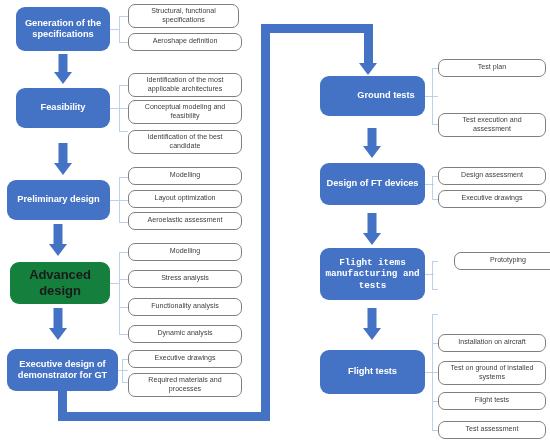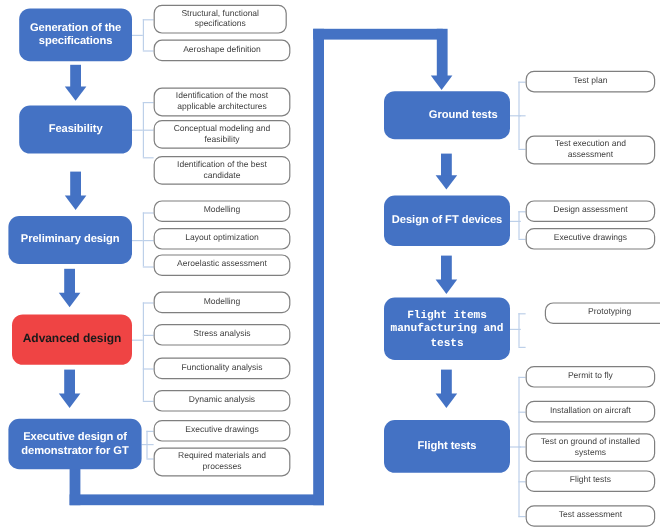--- a/index.html
+++ b/index.html
@@ -30,23 +30,23 @@
     line-height: 1.22;
     letter-spacing: -0.05px;
     display: flex;
     align-items: center;
     justify-content: center;
     text-align: center;
     padding: 2px 5px;
     z-index: 4;
   }
   .stage.accent {
-    background: #ef4444;
+    background: #15803d;
     color: #1a1a1a;
-    font-size: 10px;
+    font-size: 13px;
   }
   .stage span { display: block; }
 
   
   .leaf {
     position: absolute;
     box-sizing: border-box;
     border: 1.1px solid #7F7F7F;
     border-radius: 7px;
     background: #ffffff;
@@ -339,23 +339,20 @@
     </div>
   </div>
   <div class="elbow-h" style="left:425px; top:372px; width:9px;"></div>
   <div class="elbow-v" style="left:432px; top:314px; height:117px;"></div>
   <div class="elbow-h" style="left:432px; top:314px; width:6px;"></div>
   <div class="elbow-h" style="left:432px; top:343px; width:6px;"></div>
   <div class="elbow-h" style="left:432px; top:372px; width:6px;"></div>
   <div class="elbow-h" style="left:432px; top:401px; width:6px;"></div>
   <div class="elbow-h" style="left:432px; top:430px; width:6px;"></div>
 
-  <div class="leaf" style="left:438px; top:305px; width:108px; height:18px;">
-    <div><span>Permit to fly</span></div>
-  </div>
   <div class="leaf" style="left:438px; top:334px; width:108px; height:18px;">
     <div><span>Installation on aircraft</span></div>
   </div>
   <div class="leaf" style="left:438px; top:361px; width:108px; height:24px;">
     <div>
       <span>Test on ground of installed</span>
       <span>systems</span>
     </div>
   </div>
   <div class="leaf" style="left:438px; top:392px; width:108px; height:18px;">

